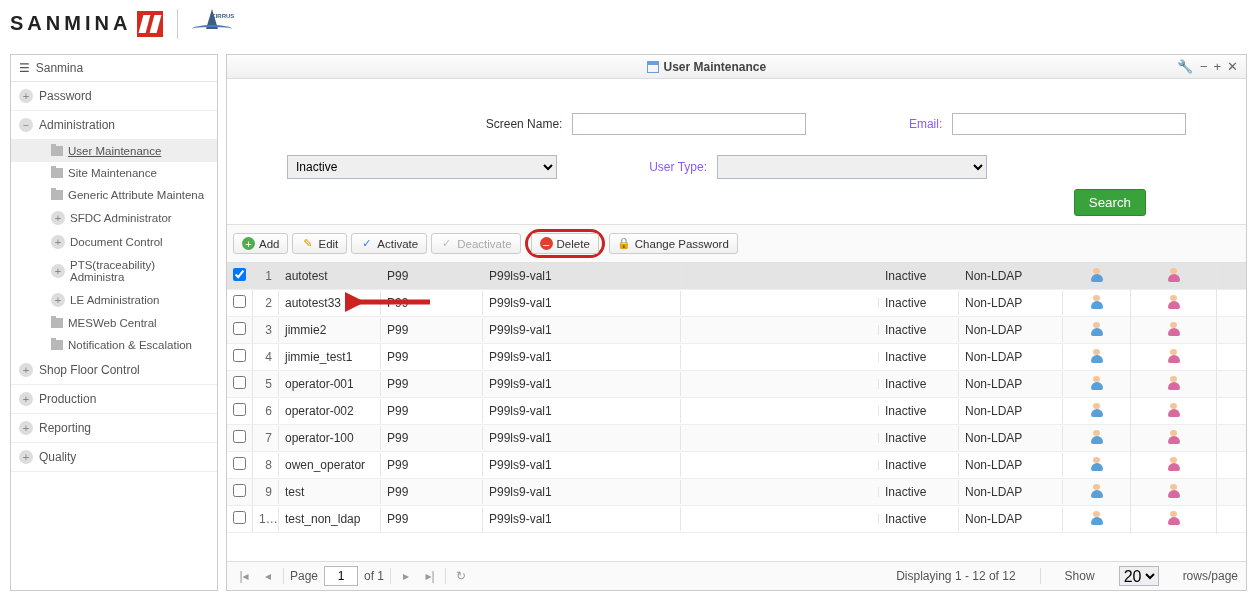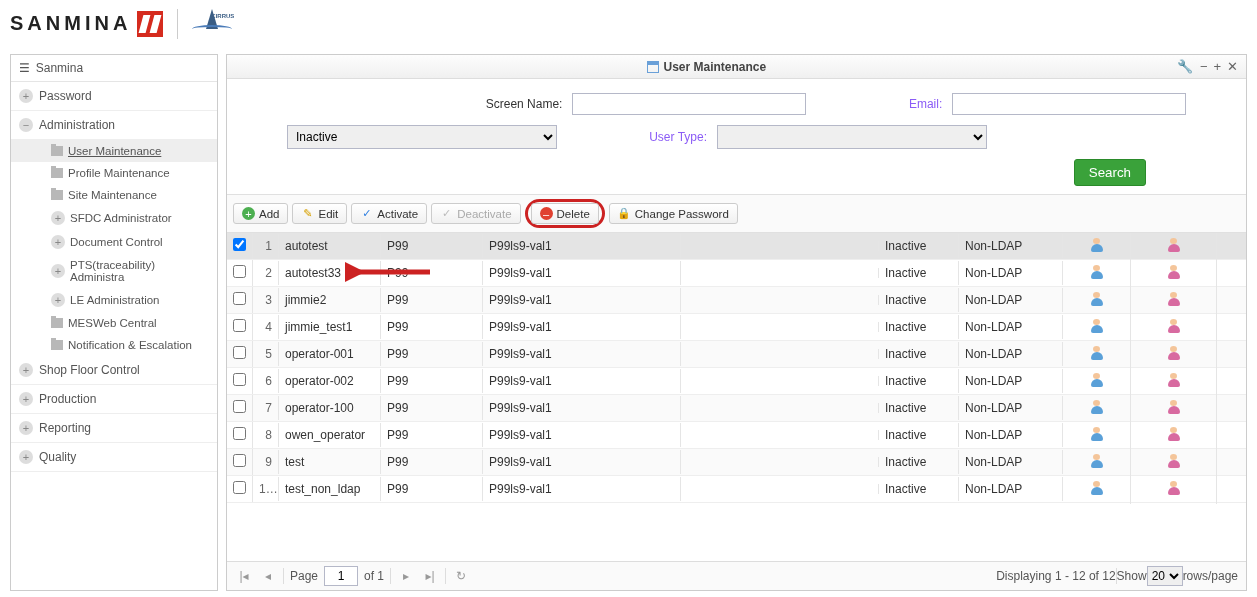--- a/index.html
+++ b/index.html
@@ -28,21 +28,21 @@
 
 .main { flex:1; margin:6px 10px 6px 4px; border:1px solid #ccc; display:flex; flex-direction:column; min-width:0; }
 .panel-hdr { background: linear-gradient(#fdfdfd,#f0f0f0); border-bottom:1px solid #ddd; padding:4px 8px; display:flex; align-items:center; }
 .panel-title-wrap { flex:1; text-align:center; font-weight:bold; color:#444; display:flex; align-items:center; justify-content:center; gap:5px; }
 .panel-icon { width:12px; height:12px; border:1px solid #6aa0d8; }
 .panel-icon::before { content:""; display:block; height:3px; background:#6aa0d8; }
 .panel-tools { display:flex; gap:6px; color:#555; }
 .ptool { cursor:pointer; font-size:13px; color:#666; }
 
 .search-form { padding: 14px 60px 8px 60px; }
-.form-row { display:flex; align-items:center; margin-bottom:10px; gap:10px; }
+.form-row { display:flex; align-items:center; margin-bottom:10px; gap:10px;margin-top:20px; }
 .form-lbl { width:320px; text-align:right; color:#333; }
 .form-inp { width:270px; height:22px; border:1px solid #b5b8c8; padding:2px 4px; font-size:12px; }
 .form-lbl2 { width:100px; text-align:right; margin-left:40px; color:#8b5cf6; }
 .search-btn { margin-left:auto; background:#3aa23a; color:#fff; border:1px solid #2a8a2a; border-radius:3px; padding:5px 14px; cursor:pointer; }
 .search-btn-row { display:flex; padding-right: 40px; }
 
 .toolbar { display:flex; gap:4px; padding:4px 6px; background:#fafafa; border-top:1px solid #e0e0e0; border-bottom:1px solid #e0e0e0; align-items:center; }
 .tbtn { background:linear-gradient(#fff,#f0f0f0); border:1px solid #ccc; border-radius:3px; padding:3px 8px; display:flex; align-items:center; gap:4px; cursor:pointer; color:#333; font-size:11.5px; }
 .tbtn.disabled { color:#aaa; cursor:default; }
 .highlight-oval { border:3px solid #c22; border-radius: 18px; padding:1px 3px; }
@@ -76,22 +76,22 @@
 .person-ic::before { content:""; position:absolute; left:4px; top:1px; width:7px; height:6px; border-radius:50%; background:#f4c59a; }
 .person-ic::after { content:""; position:absolute; left:2px; top:7px; width:12px; height:8px; border-radius:6px 6px 2px 2px; }
 .person-ic.blue::after { background:#5aa0d8; }
 .person-ic.pink::after { background:#d86aa0; }
 .arrow-annot { position:absolute; pointer-events:none; }
 
 .paging { display:flex; align-items:center; gap:6px; padding:4px 8px; border-top:1px solid #ddd; background:#fafafa; color:#555; }
 .pg-btn { width:18px; height:18px; display:flex; align-items:center; justify-content:center; color:#999; cursor:pointer; }
 .pg-sep { width:1px; height:16px; background:#ddd; }
 .pg-input { width:34px; height:20px; border:1px solid #b5b8c8; text-align:center; font-size:12px; }
-.pg-right { margin-left:auto; display:flex; align-items:center; gap:0; }
-.pg-sel { height:20px; border:1px solid #b5b8c8; font-size:12px; }
+.pg-right { margin-left:auto; display:flex; align-items:center; gap:24px; }
+.pg-sel { height:20px; border:1px solid #b5b8c8; font-size:16px; }
 input[type=checkbox] { margin:0; }
 select.form-inp { height:24px; }
 </style>
 </head>
 <body>
 
 <div class="top-header">
   <span class="sanmina-text">SANMINA</span>
   <span class="sanmina-logo-box"></span>
   <span class="vdiv"></span>
@@ -117,25 +117,25 @@
         <div class="nav-item root">
           <span class="plusminus">−</span>
           <span>Administration</span>
         </div>
         <div class="nav-sub active">
           <span class="folder"></span>
           <span>User Maintenance</span>
         </div>
         <div class="nav-sub">
           <span class="folder"></span>
-          <span>Profile Maintenance</span>
-        </div>
-        <div class="nav-sub">
-          <span class="folder"></span>
           <span>Site Maintenance</span>
+        </div>
+        <div class="nav-sub">
+          <span class="folder"></span>
+          <span>Generic Attribute Maintena</span>
         </div>
         <div class="nav-sub">
           <span class="plusminus">+</span>
           <span>SFDC Administrator</span>
         </div>
         <div class="nav-sub">
           <span class="plusminus">+</span>
           <span>Document Control</span>
         </div>
         <div class="nav-sub">

